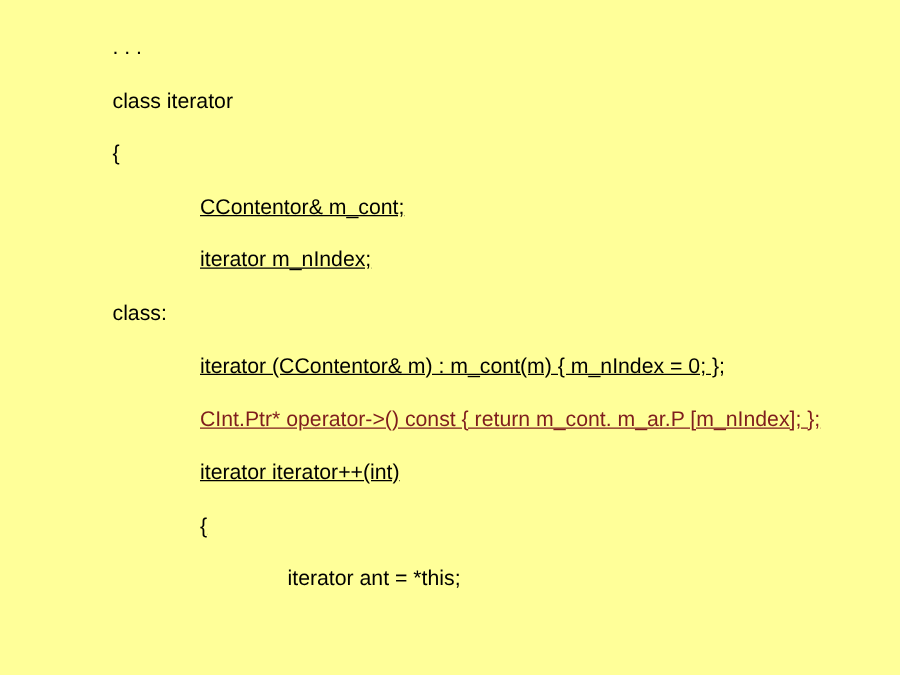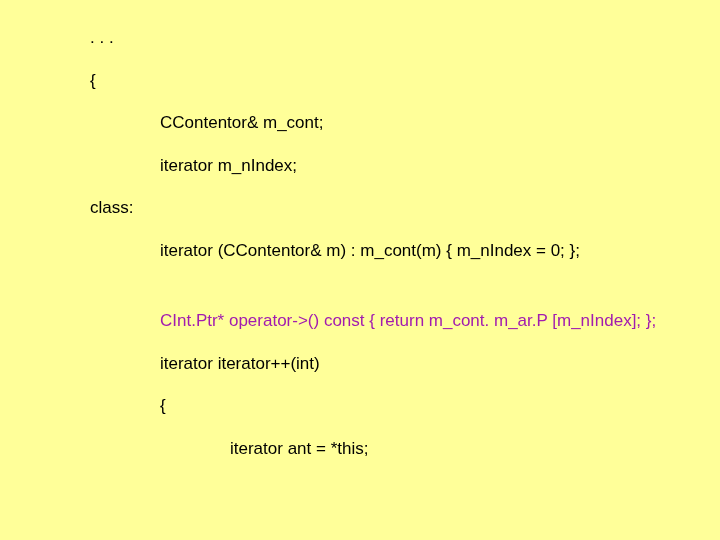--- a/index.html
+++ b/index.html
@@ -15,32 +15,32 @@
   font-size: 17px;
   line-height: 1.25;
   color: #000;
   padding: 6px 10px;
   box-sizing: border-box;
 }
 .code {
   white-space: pre;
 }
 .red {
-  color: #a21caf;
-  margin-top: 28px;
+  color: #7f1d1d;
 }
 .ind1 { padding-left: 80px; }
-.ind2 { padding-left: 150px; }
+.ind2 { padding-left: 150px; text-decoration: underline; }
 .ind3 { padding-left: 220px; }
 </style>
 </head>
 <body>
 
 <div class="code">
 <div class="ind1">. . .</div>
+<div class="ind1">class iterator</div>
 <div class="ind1">{</div>
 <div class="ind2">CContentor&amp; m_cont;</div>
 <div class="ind2">iterator m_nIndex;</div>
 <div class="ind1">class:</div>
 <div class="ind2">iterator (CContentor&amp; m) : m_cont(m) { m_nIndex = 0; };</div>
 <div class="ind2 red">CInt.Ptr* operator-&gt;() const { return m_cont. m_ar.P [m_nIndex]; };</div>
 <div class="ind2">iterator iterator++(int)</div>
 <div class="ind2">{</div>
 <div class="ind3">iterator ant = *this;</div>
 

